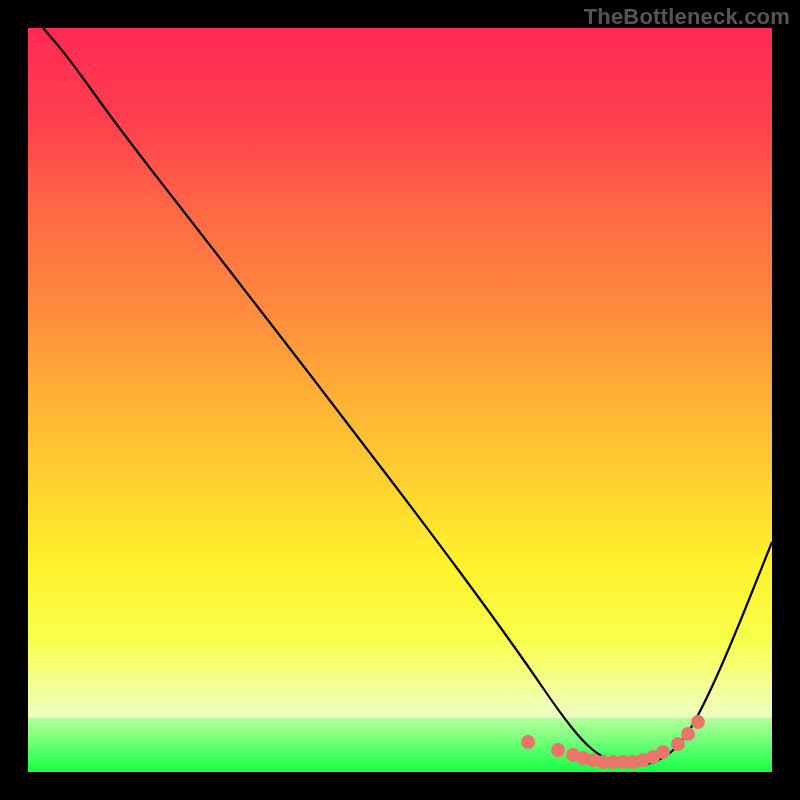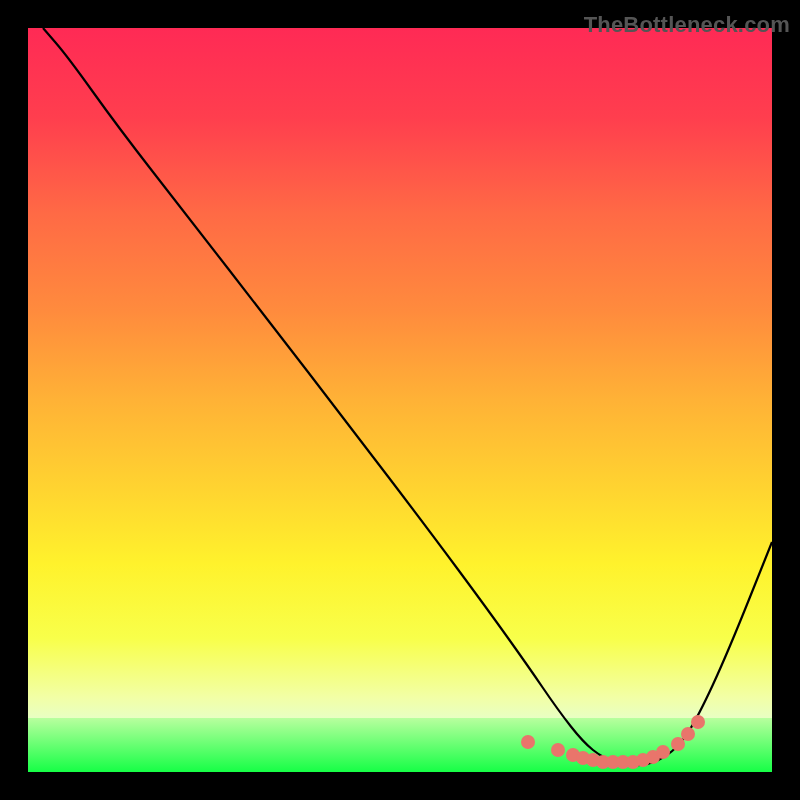--- a/index.html
+++ b/index.html
@@ -12,21 +12,21 @@
     font-family: Arial, Helvetica, sans-serif;
   }
   .stage {
     position: relative;
     width: 800px;
     height: 800px;
     background: #000;
   }
   .attribution {
     position: absolute;
-    top: 12px;
+    top: 4px;
     right: 10px;
     color: #555;
     font-size: 22px;
     font-weight: bold;
     z-index: 30;
     letter-spacing: 0.2px;
   }
   .plot-wrap {
     position: absolute;
     left: 28px;

